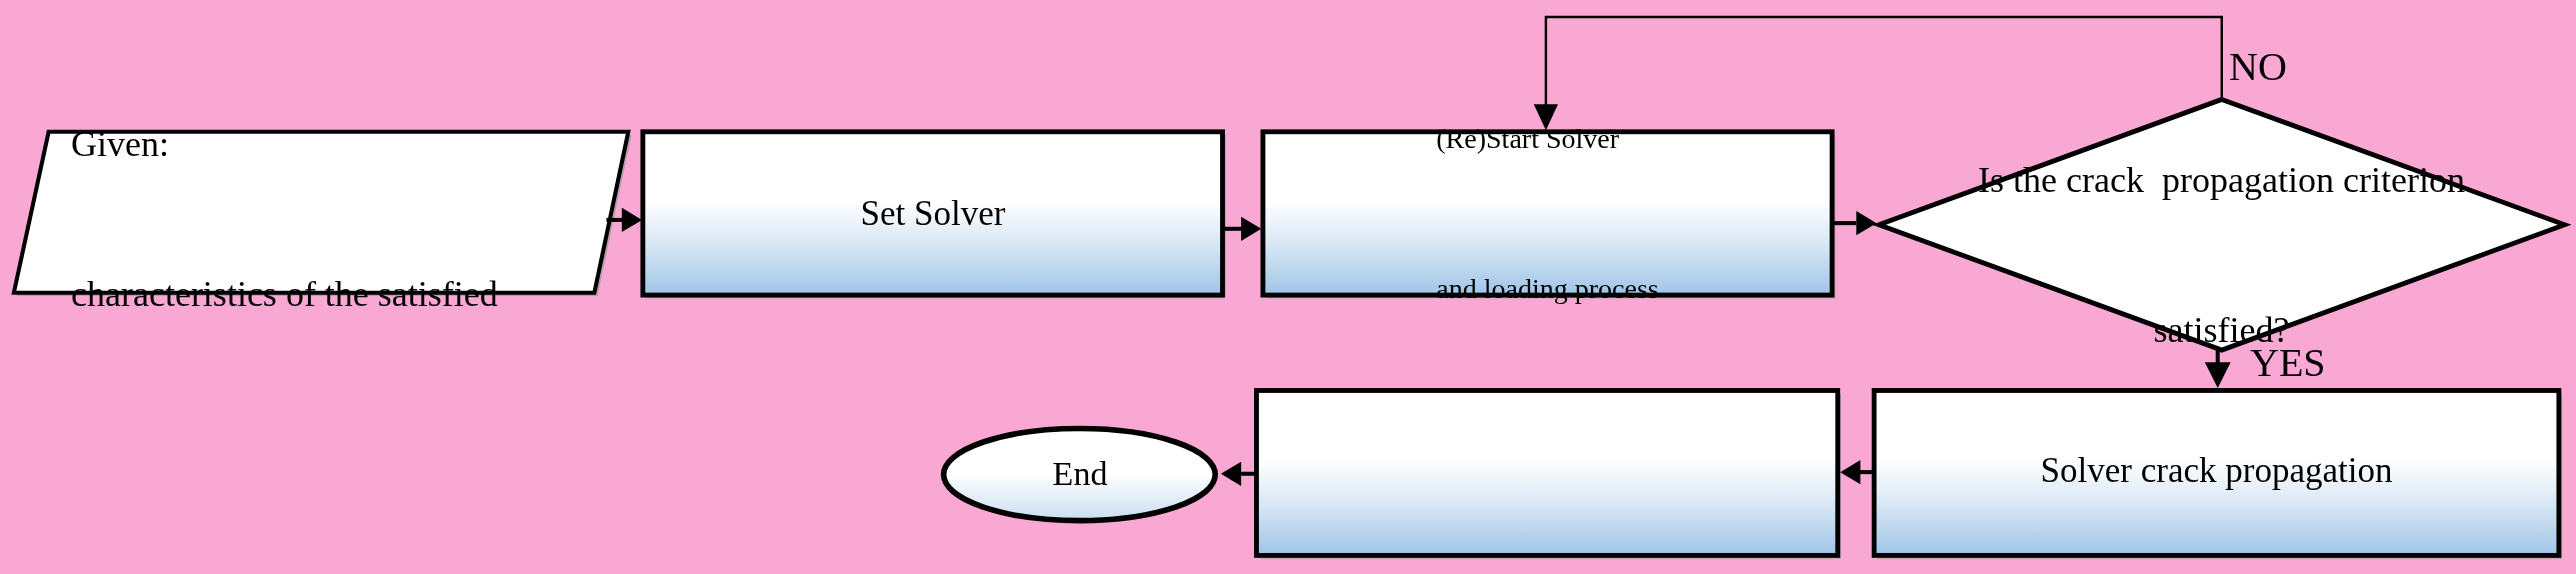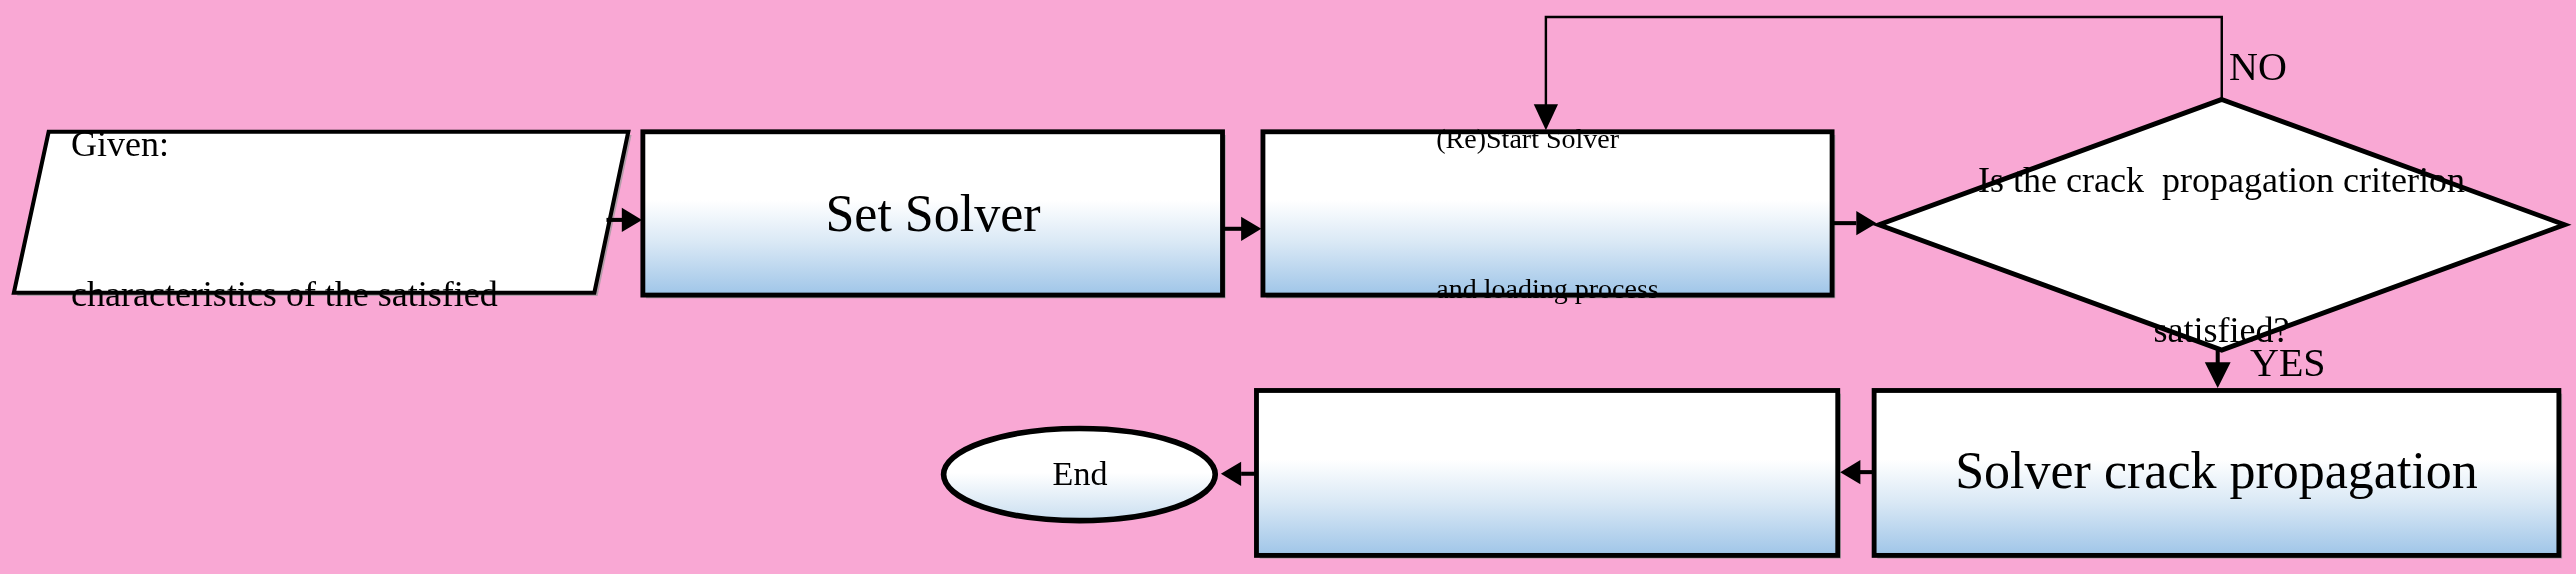--- a/index.html
+++ b/index.html
@@ -12,21 +12,21 @@
     color: #000000;
     overflow: hidden;
   }
   #shapes { position: absolute; left: 0; top: 0; }
   .label {
     position: absolute;
     display: flex;
     align-items: center;
     justify-content: center;
     text-align: center;
-    font-size: 52px;
+    font-size: 35px;
     line-height: 50px;
     color: #000;
     pointer-events: none;
     white-space: pre;
   }
   .label .inner { text-align: left; }
   .floating {
     position: absolute;
     font-size: 40px;
     line-height: 40px;

